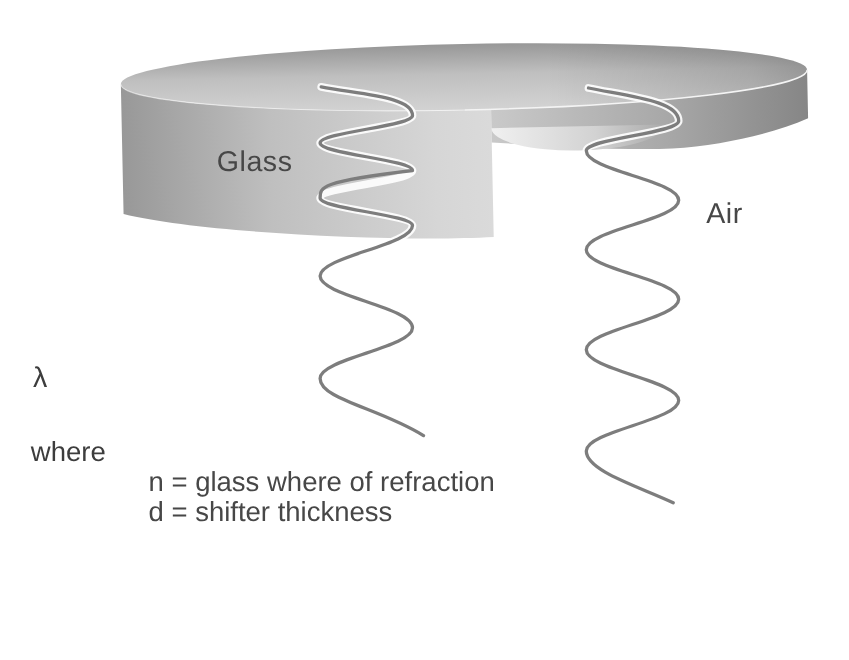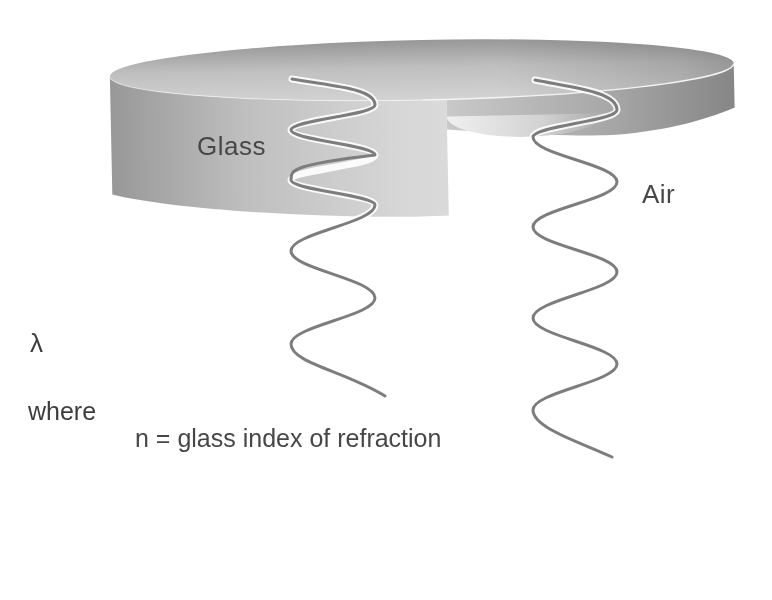--- a/index.html
+++ b/index.html
@@ -158,16 +158,17 @@
 
   <div class="formula-row">
     <span class="frac">
       <span class="den" style="display:block;">λ</span>
     </span>
   </div>
 
   <div class="where">where</div>
 
   <div class="defs">
-    <div>n = glass index of refraction</div>
+    <div>n = glass where of refraction</div>
+    <div>d = shifter thickness</div>
   </div>
 
 </div>
 
 </body></html>

